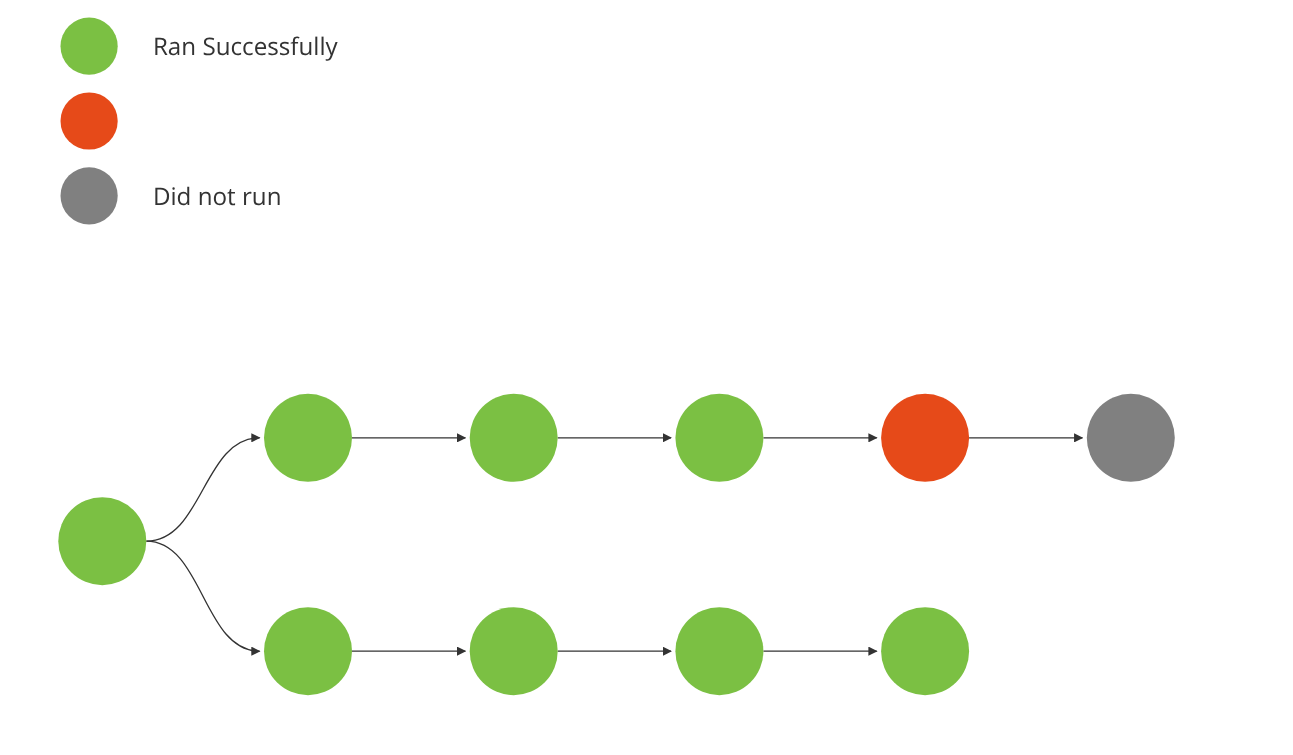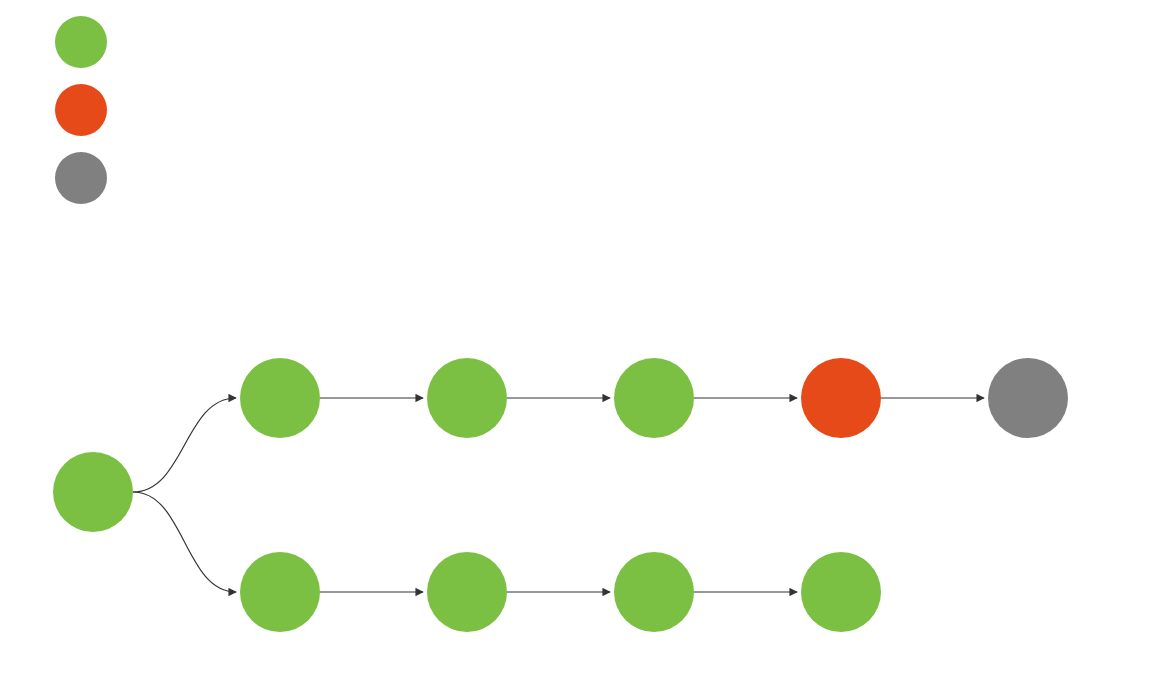--- a/index.html
+++ b/index.html
@@ -42,26 +42,28 @@
   }
 </style>
 </head>
 <body>
 
 <div class="canvas">
 
   <div class="legend">
     <div class="legend-row">
       <div class="legend-swatch" style="background: rgb(123, 192, 67);"></div>
+      <div class="legend-label">Ran Successfully</div>
     </div>
     <div class="legend-row">
       <div class="legend-swatch" style="background: rgb(230, 74, 25);"></div>
     </div>
     <div class="legend-row">
       <div class="legend-swatch" style="background: rgb(128, 128, 128);"></div>
+      <div class="legend-label">Did not run</div>
     </div>
   </div>
 
   <svg class="diagram" width="1175" height="686">
     <defs>
       <marker id="arrowhead" viewBox="0 0 10 10" refX="9" refY="5" markerWidth="7" markerHeight="7" orient="auto-start-reverse">
         <path d="M 0 0 L 10 5 L 0 10 z" fill="#333333"></path>
       </marker>
     </defs>
     <g id="edges-layer">

